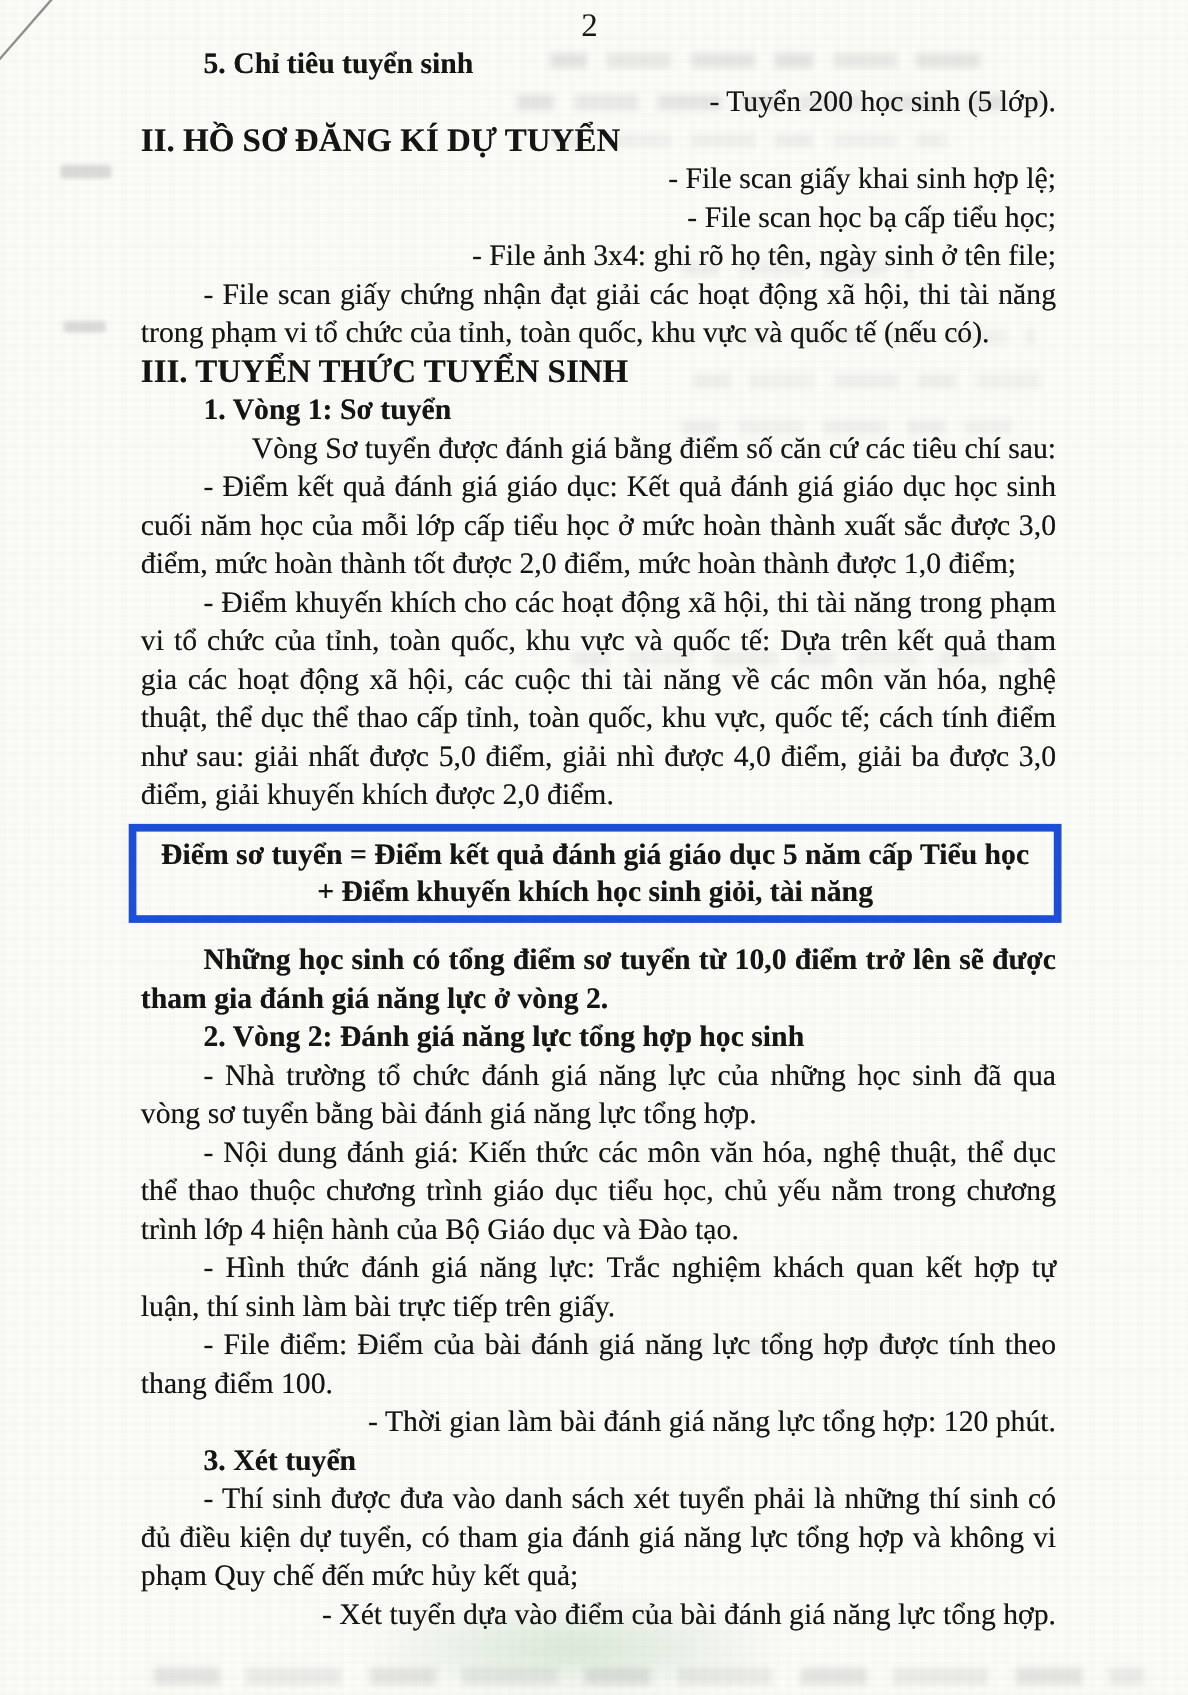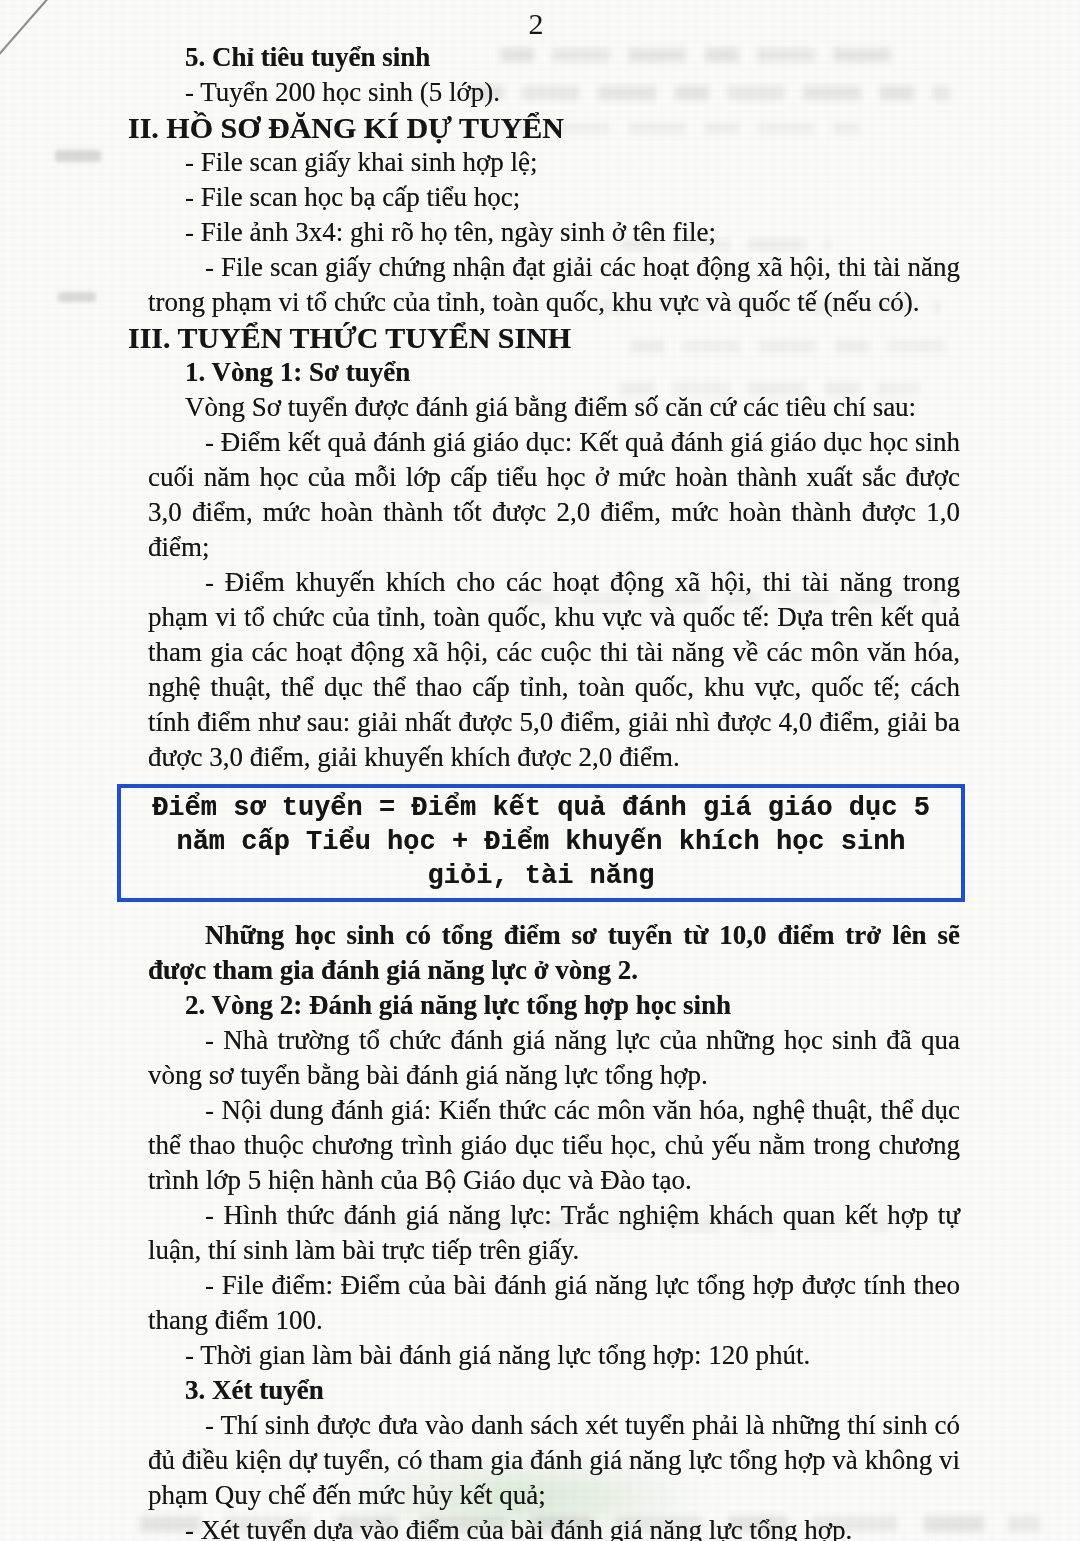--- a/index.html
+++ b/index.html
@@ -20,36 +20,35 @@
   .page-number{
     position:absolute;top:6px;left:0;width:1072px;
     text-align:center;font-size:30px;line-height:36px;color:#161616;
   }
   .doc{
     position:absolute;left:128px;top:40px;width:832px;
     font-size:27px;line-height:35px;
     text-shadow:0 0 0.5px rgba(10,10,10,0.55);
   }
   .blk{margin:0;}
-  .p{text-align:justify;text-indent:57px;margin-left:20px;}
-  .p-left{text-align:left;text-indent:57px;}
+  .p{text-align:justify;text-indent:57px;}
+  .p-left{text-align:right;text-indent:57px;}
   .h-main{font-weight:bold;font-size:30px;text-indent:0;}
   .h-sub{font-weight:bold;text-indent:57px;}
   .bold{font-weight:bold;}
   .formula-box{
     box-sizing:border-box;
     margin:9px 0 16px -11px;
     width:848px;
-    border:4px solid #1d4ed8;
+    border:7px solid #1d4ed8;
     padding:3px 14px 5px 14px;
     font-weight:bold;
     text-align:center;
     text-indent:0;
     line-height:34px;
-    font-family:Liberation Mono, monospace;
   }
   
   .art{position:absolute;pointer-events:none;}
   .bleed{
     filter:blur(3px);
     background:repeating-linear-gradient(90deg,
       rgba(105,105,110,0.30) 0px 34px, transparent 34px 52px,
       rgba(105,105,110,0.24) 52px 110px, transparent 110px 128px,
       rgba(105,105,110,0.28) 128px 186px, transparent 186px 205px);
     opacity:0.5;
@@ -108,20 +107,20 @@
   <div class="blk p">- File scan giấy chứng nhận đạt giải các hoạt động xã hội, thi tài năng trong phạm vi tổ chức của tỉnh, toàn quốc, khu vực và quốc tế (nếu có).</div>
   <div class="blk h-main">III. TUYỂN THỨC TUYỂN SINH</div>
   <div class="blk h-sub">1. Vòng 1: Sơ tuyển</div>
   <div class="blk p-left">Vòng Sơ tuyển được đánh giá bằng điểm số căn cứ các tiêu chí sau:</div>
   <div class="blk p">- Điểm kết quả đánh giá giáo dục: Kết quả đánh giá giáo dục học sinh cuối năm học của mỗi lớp cấp tiểu học ở mức hoàn thành xuất sắc được 3,0 điểm, mức hoàn thành tốt được 2,0 điểm, mức hoàn thành được 1,0 điểm;</div>
   <div class="blk p">- Điểm khuyến khích cho các hoạt động xã hội, thi tài năng trong phạm vi tổ chức của tỉnh, toàn quốc, khu vực và quốc tế: Dựa trên kết quả tham gia các hoạt động xã hội, các cuộc thi tài năng về các môn văn hóa, nghệ thuật, thể dục thể thao cấp tỉnh, toàn quốc, khu vực, quốc tế; cách tính điểm như sau: giải nhất được 5,0 điểm, giải nhì được 4,0 điểm, giải ba được 3,0 điểm, giải khuyến khích được 2,0 điểm.</div>
   <div class="blk formula-box">Điểm sơ tuyển = Điểm kết quả đánh giá giáo dục 5 năm cấp Tiểu học + Điểm khuyến khích học sinh giỏi, tài năng</div>
   <div class="blk p bold">Những học sinh có tổng điểm sơ tuyển từ 10,0 điểm trở lên sẽ được tham gia đánh giá năng lực ở vòng 2.</div>
   <div class="blk h-sub">2. Vòng 2: Đánh giá năng lực tổng hợp học sinh</div>
   <div class="blk p">- Nhà trường tổ chức đánh giá năng lực của những học sinh đã qua vòng sơ tuyển bằng bài đánh giá năng lực tổng hợp.</div>
-  <div class="blk p">- Nội dung đánh giá: Kiến thức các môn văn hóa, nghệ thuật, thể dục thể thao thuộc chương trình giáo dục tiểu học, chủ yếu nằm trong chương trình lớp 5 hiện hành của Bộ Giáo dục và Đào tạo.</div>
+  <div class="blk p">- Nội dung đánh giá: Kiến thức các môn văn hóa, nghệ thuật, thể dục thể thao thuộc chương trình giáo dục tiểu học, chủ yếu nằm trong chương trình lớp 4 hiện hành của Bộ Giáo dục và Đào tạo.</div>
   <div class="blk p">- Hình thức đánh giá năng lực: Trắc nghiệm khách quan kết hợp tự luận, thí sinh làm bài trực tiếp trên giấy.</div>
   <div class="blk p">- File điểm: Điểm của bài đánh giá năng lực tổng hợp được tính theo thang điểm 100.</div>
   <div class="blk p-left">- Thời gian làm bài đánh giá năng lực tổng hợp: 120 phút.</div>
   <div class="blk h-sub">3. Xét tuyển</div>
   <div class="blk p">- Thí sinh được đưa vào danh sách xét tuyển phải là những thí sinh có đủ điều kiện dự tuyển, có tham gia đánh giá năng lực tổng hợp và không vi phạm Quy chế đến mức hủy kết quả;</div>
   <div class="blk p-left">- Xét tuyển dựa vào điểm của bài đánh giá năng lực tổng hợp.</div>
 </main>
 
 </body></html>

